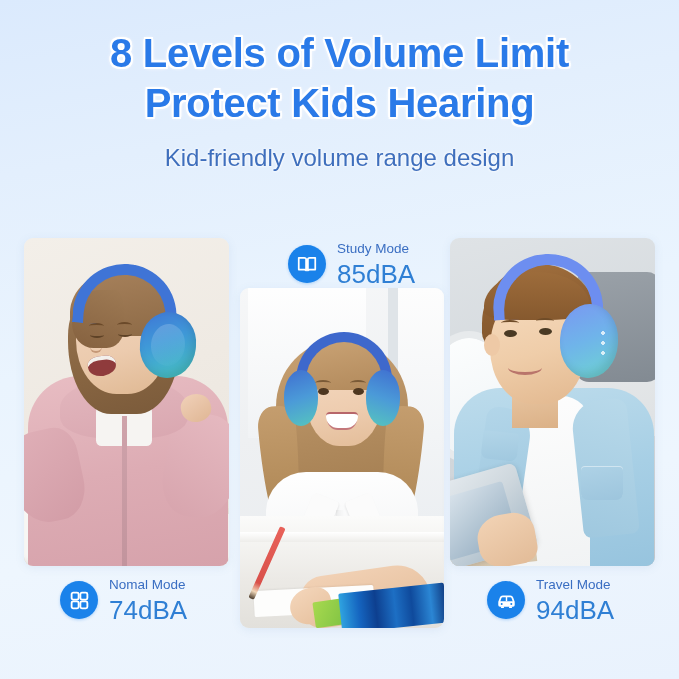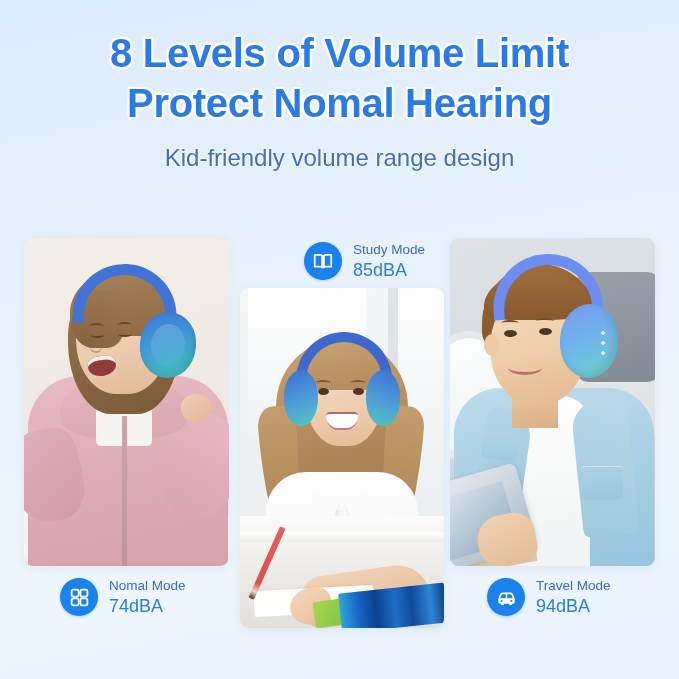--- a/index.html
+++ b/index.html
@@ -487,21 +487,21 @@
     transform: rotate(-6deg);
   }
 
   
   .badge {
     position: absolute;
     display: flex;
     align-items: center;
     gap: 11px;
   }
-  .badge-study  { left: 304px; top: 242px; }
+  .badge-study  { left: 288px; top: 242px; }
   .badge-normal { left: 60px;  top: 578px; justify-content: flex-end; }
   .badge-travel { left: 487px; top: 578px; }
 
   .badge-icon {
     width: 38px;
     height: 38px;
     border-radius: 50%;
     background: #1a82ea;
     display: flex;
     align-items: center;
@@ -510,33 +510,33 @@
     box-shadow: 0 1px 3px rgba(26,130,234,.30);
   }
   .badge-text { line-height: 1; }
   .badge-label {
     font-size: 13.5px;
     color: #3a6ec2;
     margin-bottom: 5px;
     white-space: nowrap;
   }
   .badge-value {
-    font-size: 18px;
+    font-size: 26px;
     color: #2f7fd4;
     white-space: nowrap;
   }
 </style>
 </head>
 <body>
 
 <div id="stage">
 
   <div class="heading">
     <div class="heading-line">8 Levels of Volume Limit</div>
-    <div class="heading-line">Protect Nomal Hearing</div>
+    <div class="heading-line">Protect Kids Hearing</div>
   </div>
   <div class="subheading">Kid-friendly volume range design</div>
 
   <div class="photo photo-left">
     <div class="scene">
       <div class="l-bg"></div>
       <div class="l-floor"></div>
       <div class="l-chair-l"></div>
       <div class="l-chair-r"></div>
       <div class="l-body"></div>

